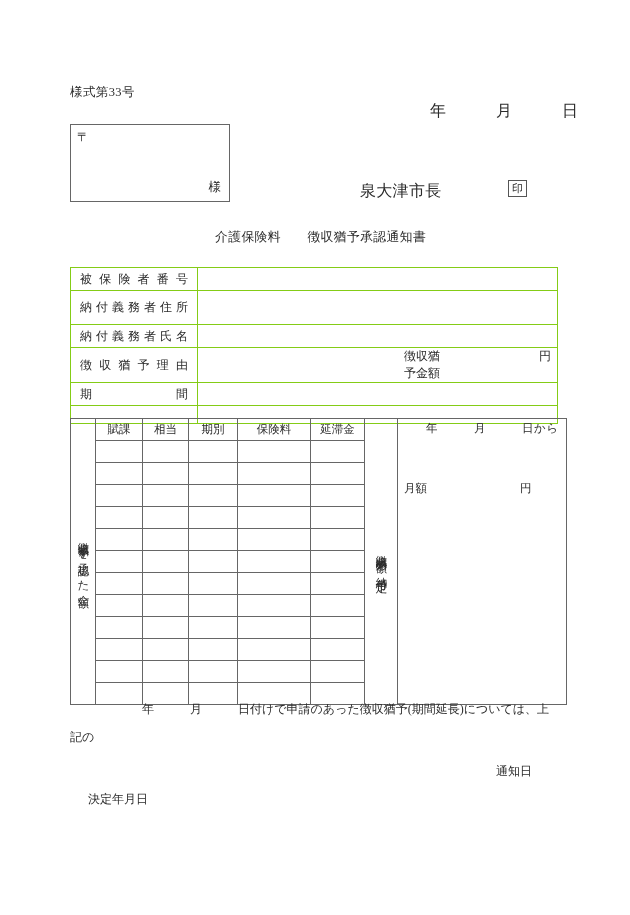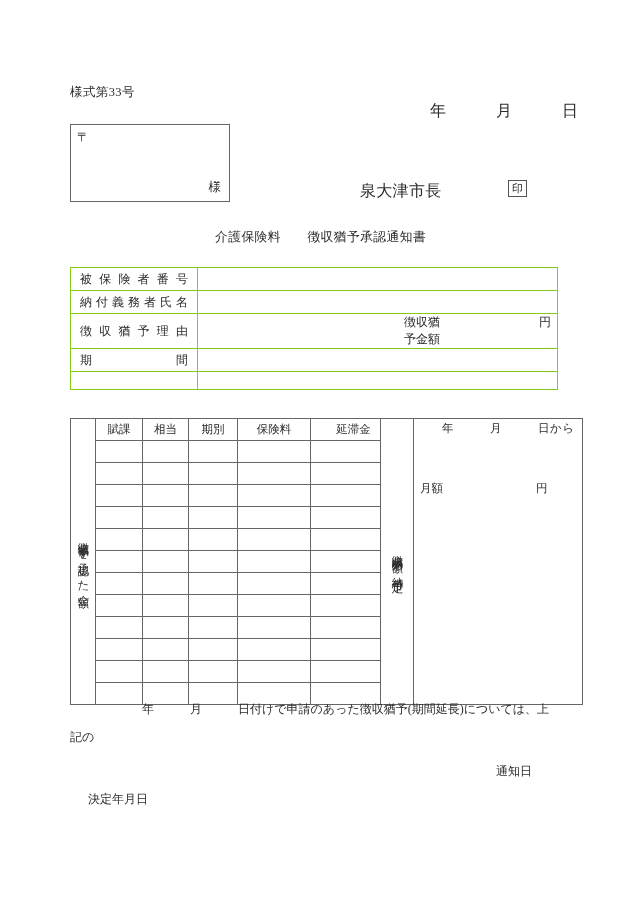--- a/index.html
+++ b/index.html
@@ -132,21 +132,21 @@
     text-orientation: upright;
     display: inline-block;
     font-size: 11.5px;
     line-height: 1.12;
     letter-spacing: 1.5px;
   }
   #grid-table td.c-fuka   { width: 46px; }
   #grid-table td.c-sotou  { width: 45px; }
   #grid-table td.c-kibetsu{ width: 48px; }
   #grid-table td.c-hoken  { width: 72px; }
-  #grid-table td.c-entai  { width: 53px; padding-left: 16px; }
+  #grid-table td.c-entai  { width: 53px; }
   #grid-table td.c-vlab2  { width: 32px; }
   #grid-table td.c-sched  { width: 168px; text-align: center; font-family: Liberation Mono, monospace; }
 
   .sched-inner { position: relative; height: 100%; }
   .sched-from {
     position: absolute;
     left: 28px; top: 2px;
     font-size: 11.5px;
     letter-spacing: 0.5px;
   }
@@ -190,20 +190,24 @@
   <div class="abs" id="issuer-name">泉大津市長</div>
 
   <div id="seal-box">印</div>
 
   <div class="abs" id="doc-title">介護保険料　　徴収猶予承認通知書</div>
 
   <table id="info-table">
     <tbody>
       <tr>
         <td class="lab">被保険者番号</td>
+        <td></td>
+      </tr>
+      <tr class="tall">
+        <td class="lab">納付義務者住所</td>
         <td></td>
       </tr>
       <tr>
         <td class="lab">納付義務者氏名</td>
         <td></td>
       </tr>
       <tr>
         <td class="lab">徴収猶予理由</td>
         <td>
           <div class="val-inline">

